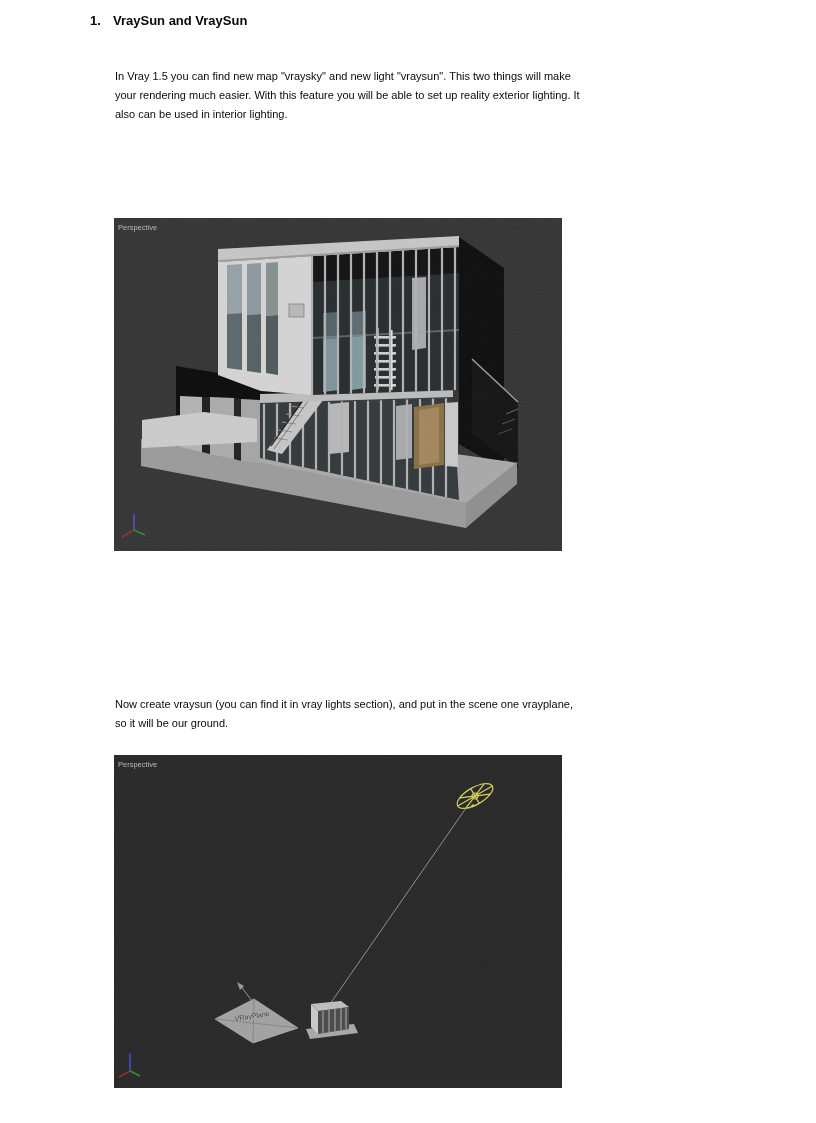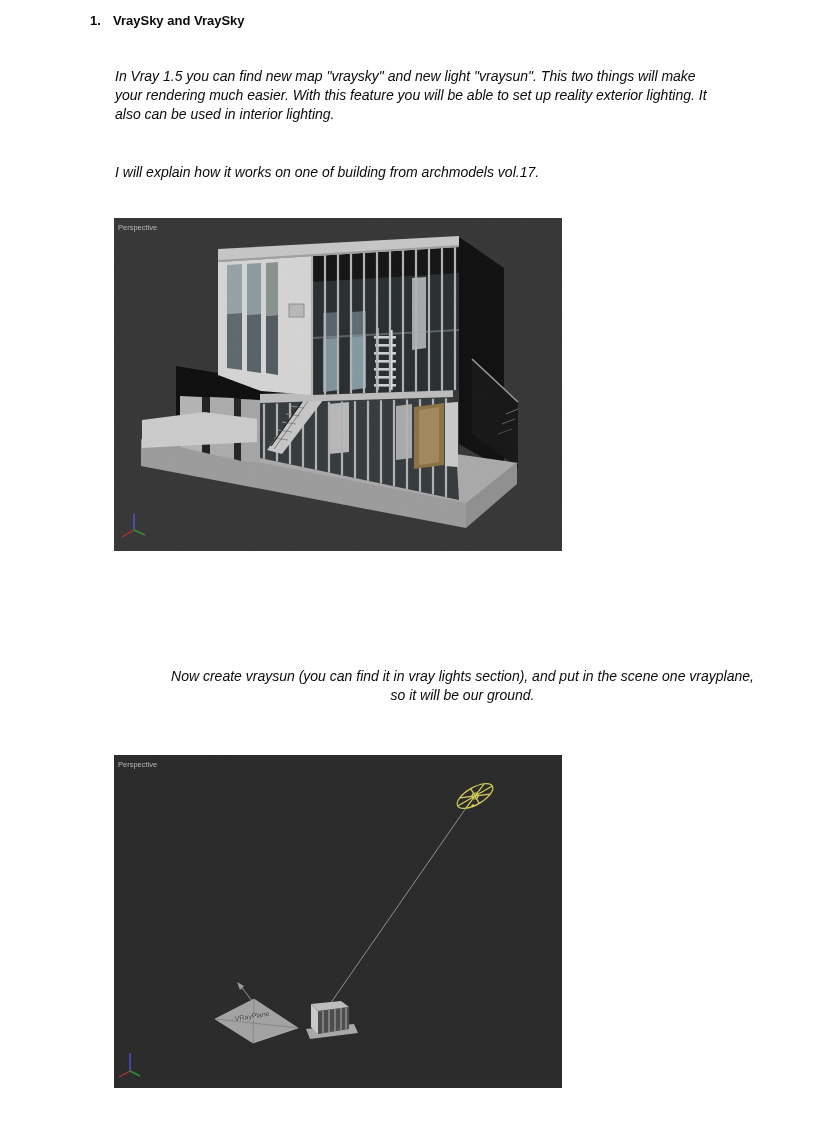--- a/index.html
+++ b/index.html
@@ -1,42 +1,41 @@
 <!DOCTYPE html>
 <html><head>
 <meta charset="utf-8">
 <style>
   html,body{margin:0;padding:0;background:#e8e8e8;}
   .page{position:relative;width:816px;height:1123px;background:#ffffff;overflow:hidden;
         font-family:"Liberation Sans",sans-serif;color:#0a0a0a;}
   .heading{position:absolute;top:13px;left:90px;font-size:13px;font-weight:bold;
            display:flex;white-space:pre;}
   .heading .num{width:23px;}
-  .para{position:absolute;left:115px;width:695px;font-size:14px;line-height:18.8px;
-        white-space:pre-line;font-style:italic;}
-  #p1{top:67px;} #p2{top:163px;} #p3{top:587px;} #p4{top:667px;text-align:center;}
+  .para{position:absolute;left:115px;width:695px;font-size:11px;line-height:18.8px;
+        white-space:pre-line;}
+  #p1{top:67px;} #p2{top:163px;} #p3{top:587px;} #p4{top:695px;}
   .viewport{position:absolute;left:114px;width:448px;height:333px;}
   #vp1{top:218px;} #vp2{top:755px;}
   svg{display:block;}
   .vplabel{font-size:7.5px;fill:#b9b9b9;font-family:"Liberation Sans",sans-serif;}
 </style>
 </head>
 <body>
 
 <div class="page">
 
   <div class="heading">
     <span class="num">1.</span>
-    <span>VraySky and VraySky</span>
+    <span>VraySun and VraySun</span>
   </div>
 
   <div class="para" id="p1">In Vray 1.5 you can find new map "vraysky" and new light "vraysun". This two things will make
 your rendering much easier. With this feature you will be able to set up reality exterior lighting. It
 also can be used in interior lighting.</div>
-  <div class="para" id="p2">I will explain how it works on one of building from archmodels vol.17.</div>
   <div class="para" id="p4">Now create vraysun (you can find it in vray lights section), and put in the scene one vrayplane,
 so it will be our ground.</div>
 
   <div class="viewport" id="vp1">
   <svg width="448" height="333" viewBox="0 0 448 333">
     <defs>
       <filter id="noise1" x="0" y="0" width="100%" height="100%">
         <feTurbulence type="fractalNoise" baseFrequency="0.9" numOctaves="2"></feTurbulence>
         <feColorMatrix type="saturate" values="0"></feColorMatrix>
       </filter>

